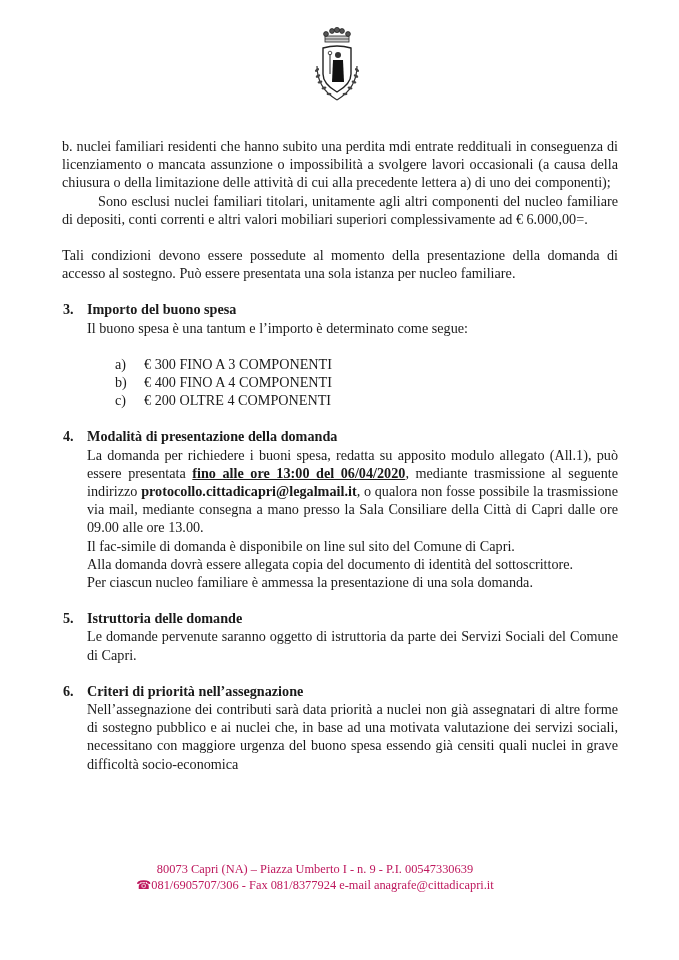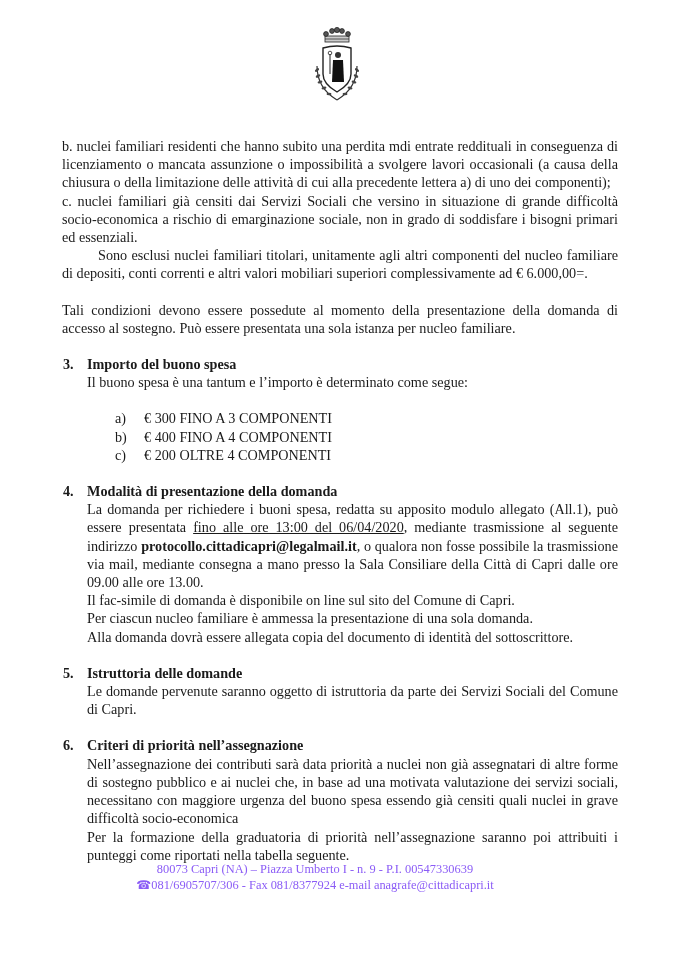--- a/index.html
+++ b/index.html
@@ -20,25 +20,25 @@
     .indent-first { text-indent: 36px; }
     .gap { height: 18px; }
     .section { position: relative; padding-left: 25px; margin: 0; }
     .section-num {
       position: absolute; left: 1px; top: 0; font-weight: bold;
     }
     .section-title { font-weight: bold; margin: 0; }
     .list { margin: 0; padding: 0; list-style: none; }
     .list li { position: relative; padding-left: 57px; }
     .list .letter { position: absolute; left: 28px; }
-    .bold-u { font-weight: normal; text-decoration: underline; }
+    .bold-u { font-weight: bold; text-decoration: underline; }
     .bold { font-weight: bold; }
     .footer {
       position: absolute; left: 0; width: 630px; top: 861px;
-      text-align: center; font-size: 12.4px; line-height: 16px; color: #8b5cf6;
+      text-align: center; font-size: 12.4px; line-height: 16px; color: #be185d;
     }
     .phone-icon { font-size: 12px; }
   </style>
 </head>
 <body>
 
 <div class="crest">
   <svg width="52" height="82" viewBox="0 0 52 82">
 
     <g fill="#555" stroke="#222" stroke-width="0.8">
@@ -73,21 +73,20 @@
       <ellipse cx="43" cy="60" rx="2.5" ry="1.3" transform="rotate(20 43 60)"></ellipse>
       <ellipse cx="39" cy="66" rx="2.5" ry="1.3" transform="rotate(10 39 66)"></ellipse>
       <ellipse cx="34" cy="72" rx="2.5" ry="1.3"></ellipse>
     </g>
   </svg>
 </div>
 
 <div class="content">
 
   <p class="just">b. nuclei familiari residenti che hanno subito una perdita mdi entrate reddituali in conseguenza di licenziamento o mancata assunzione o impossibilità a svolgere lavori occasionali (a causa della chiusura o della limitazione delle attività di cui alla precedente lettera a) di uno dei componenti);</p>
-  <p class="just">c. nuclei familiari già censiti dai Servizi Sociali che versino in situazione di grande difficoltà socio-economica a rischio di emarginazione sociale, non in grado di soddisfare i bisogni primari ed essenziali.</p>
   <p class="just indent-first">Sono esclusi nuclei familiari titolari, unitamente agli altri componenti del nucleo familiare di depositi, conti correnti e altri valori mobiliari superiori complessivamente ad € 6.000,00=.</p>
   <div class="gap"></div>
   <p class="just"> Tali condizioni devono essere possedute al momento della presentazione della domanda di accesso al sostegno. Può essere presentata una sola istanza per nucleo familiare.</p>
   <div class="gap"></div>
 
   <div class="section">
     <span class="section-num">3.</span>
     <p class="section-title">Importo del buono spesa</p>
     <p class="just">Il buono spesa è una tantum e l’importo è determinato come segue:</p>
     <div class="gap"></div>
@@ -106,36 +105,35 @@
       </li>
     </ul>
   </div>
   <div class="gap"></div>
 
   <div class="section">
     <span class="section-num">4.</span>
     <p class="section-title">Modalità di presentazione della domanda</p>
     <p class="just"><span>La domanda per richiedere i buoni spesa, redatta su apposito modulo allegato (All.1), può essere presentata </span><span class="bold-u">fino alle ore 13:00 del 06/04/2020</span><span>, mediante trasmissione al seguente indirizzo </span><span class="bold">protocollo.cittadicapri@legalmail.it</span><span>, o qualora non fosse possibile la trasmissione via mail, mediante consegna a mano presso la Sala Consiliare della Città di Capri dalle ore 09.00 alle ore 13.00.</span></p>
     <p class="just">Il fac-simile di domanda è disponibile on line sul sito del Comune di Capri.</p>
+    <p class="just">Alla domanda dovrà essere allegata copia del documento di identità del sottoscrittore.</p>
     <p class="just">Per ciascun nucleo familiare è ammessa la presentazione di una sola domanda.</p>
-    <p class="just">Alla domanda dovrà essere allegata copia del documento di identità del sottoscrittore.</p>
   </div>
   <div class="gap"></div>
 
   <div class="section">
     <span class="section-num">5.</span>
     <p class="section-title">Istruttoria delle domande</p>
     <p class="just">Le domande pervenute saranno oggetto di istruttoria da parte dei Servizi Sociali del Comune di Capri.</p>
   </div>
   <div class="gap"></div>
 
   <div class="section">
     <span class="section-num">6.</span>
     <p class="section-title">Criteri di priorità nell’assegnazione</p>
     <p class="just">Nell’assegnazione dei contributi sarà data priorità a nuclei non già assegnatari di altre forme di sostegno pubblico e ai nuclei che, in base ad una motivata valutazione dei servizi sociali, necessitano con maggiore urgenza del buono spesa essendo già censiti quali nuclei in grave difficoltà socio-economica</p>
-    <p class="just">Per la formazione della graduatoria di priorità nell’assegnazione saranno poi attribuiti i punteggi come riportati nella tabella seguente.</p>
   </div>
 </div>
 
 <div class="footer">
   <div>80073 Capri (NA) – Piazza Umberto I - n. 9 -  P.I. 00547330639</div>
   <div><span class="phone-icon">☎</span><span>081/6905707/306 - Fax 081/8377924 e-mail anagrafe@cittadicapri.it</span></div>
 </div>
 
 </body></html>

